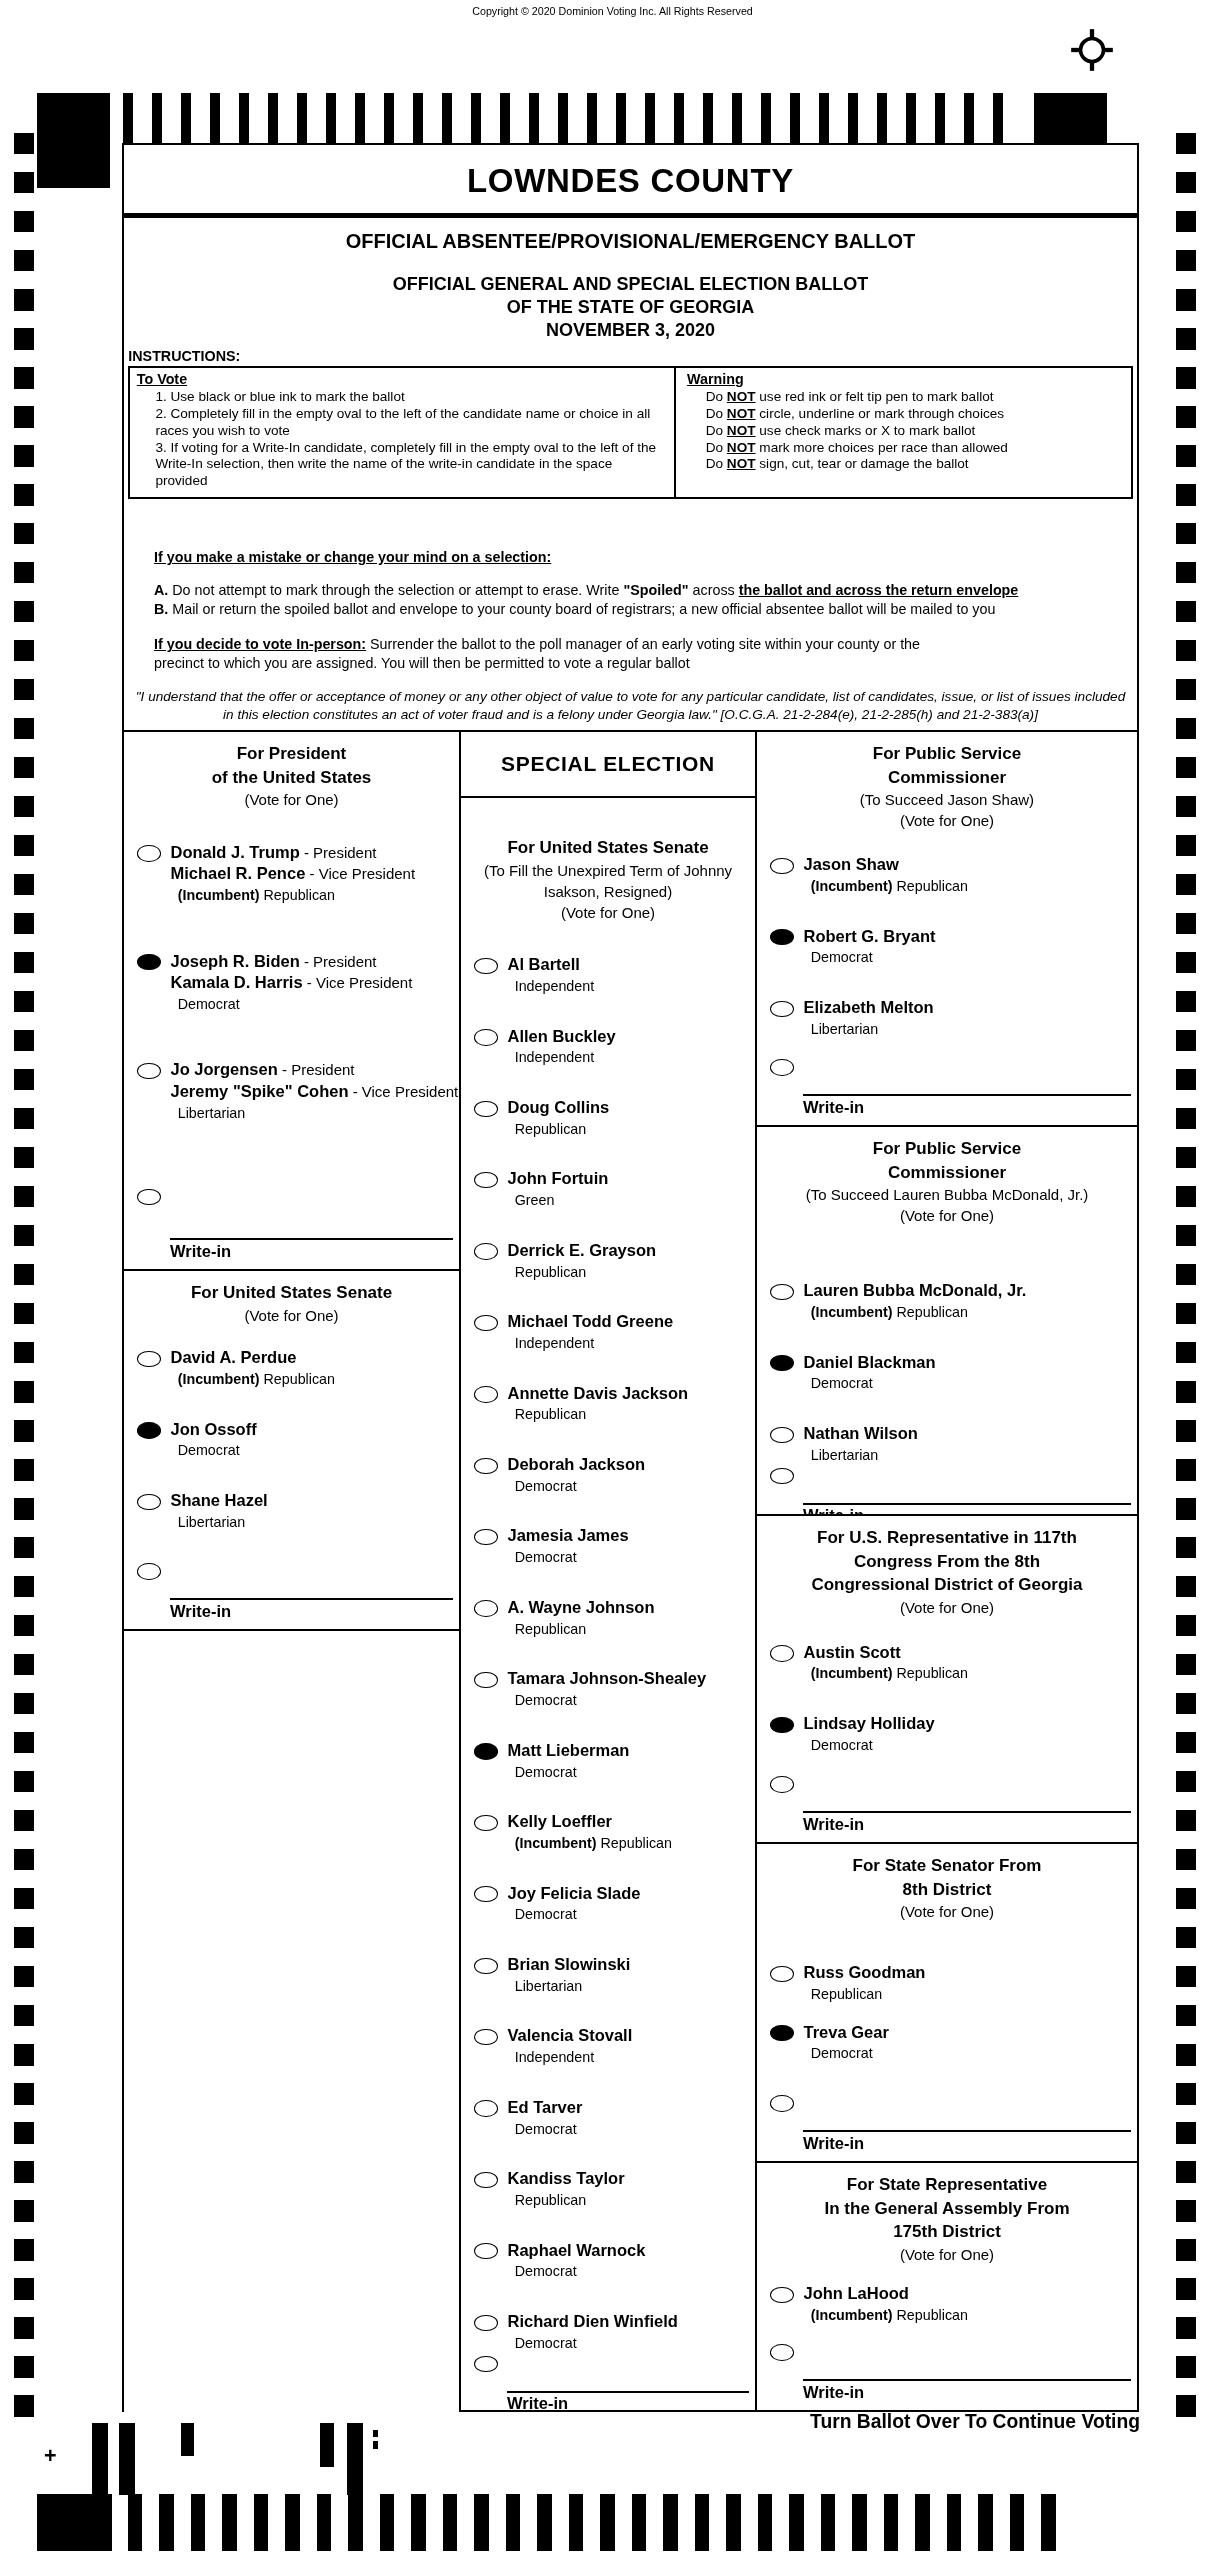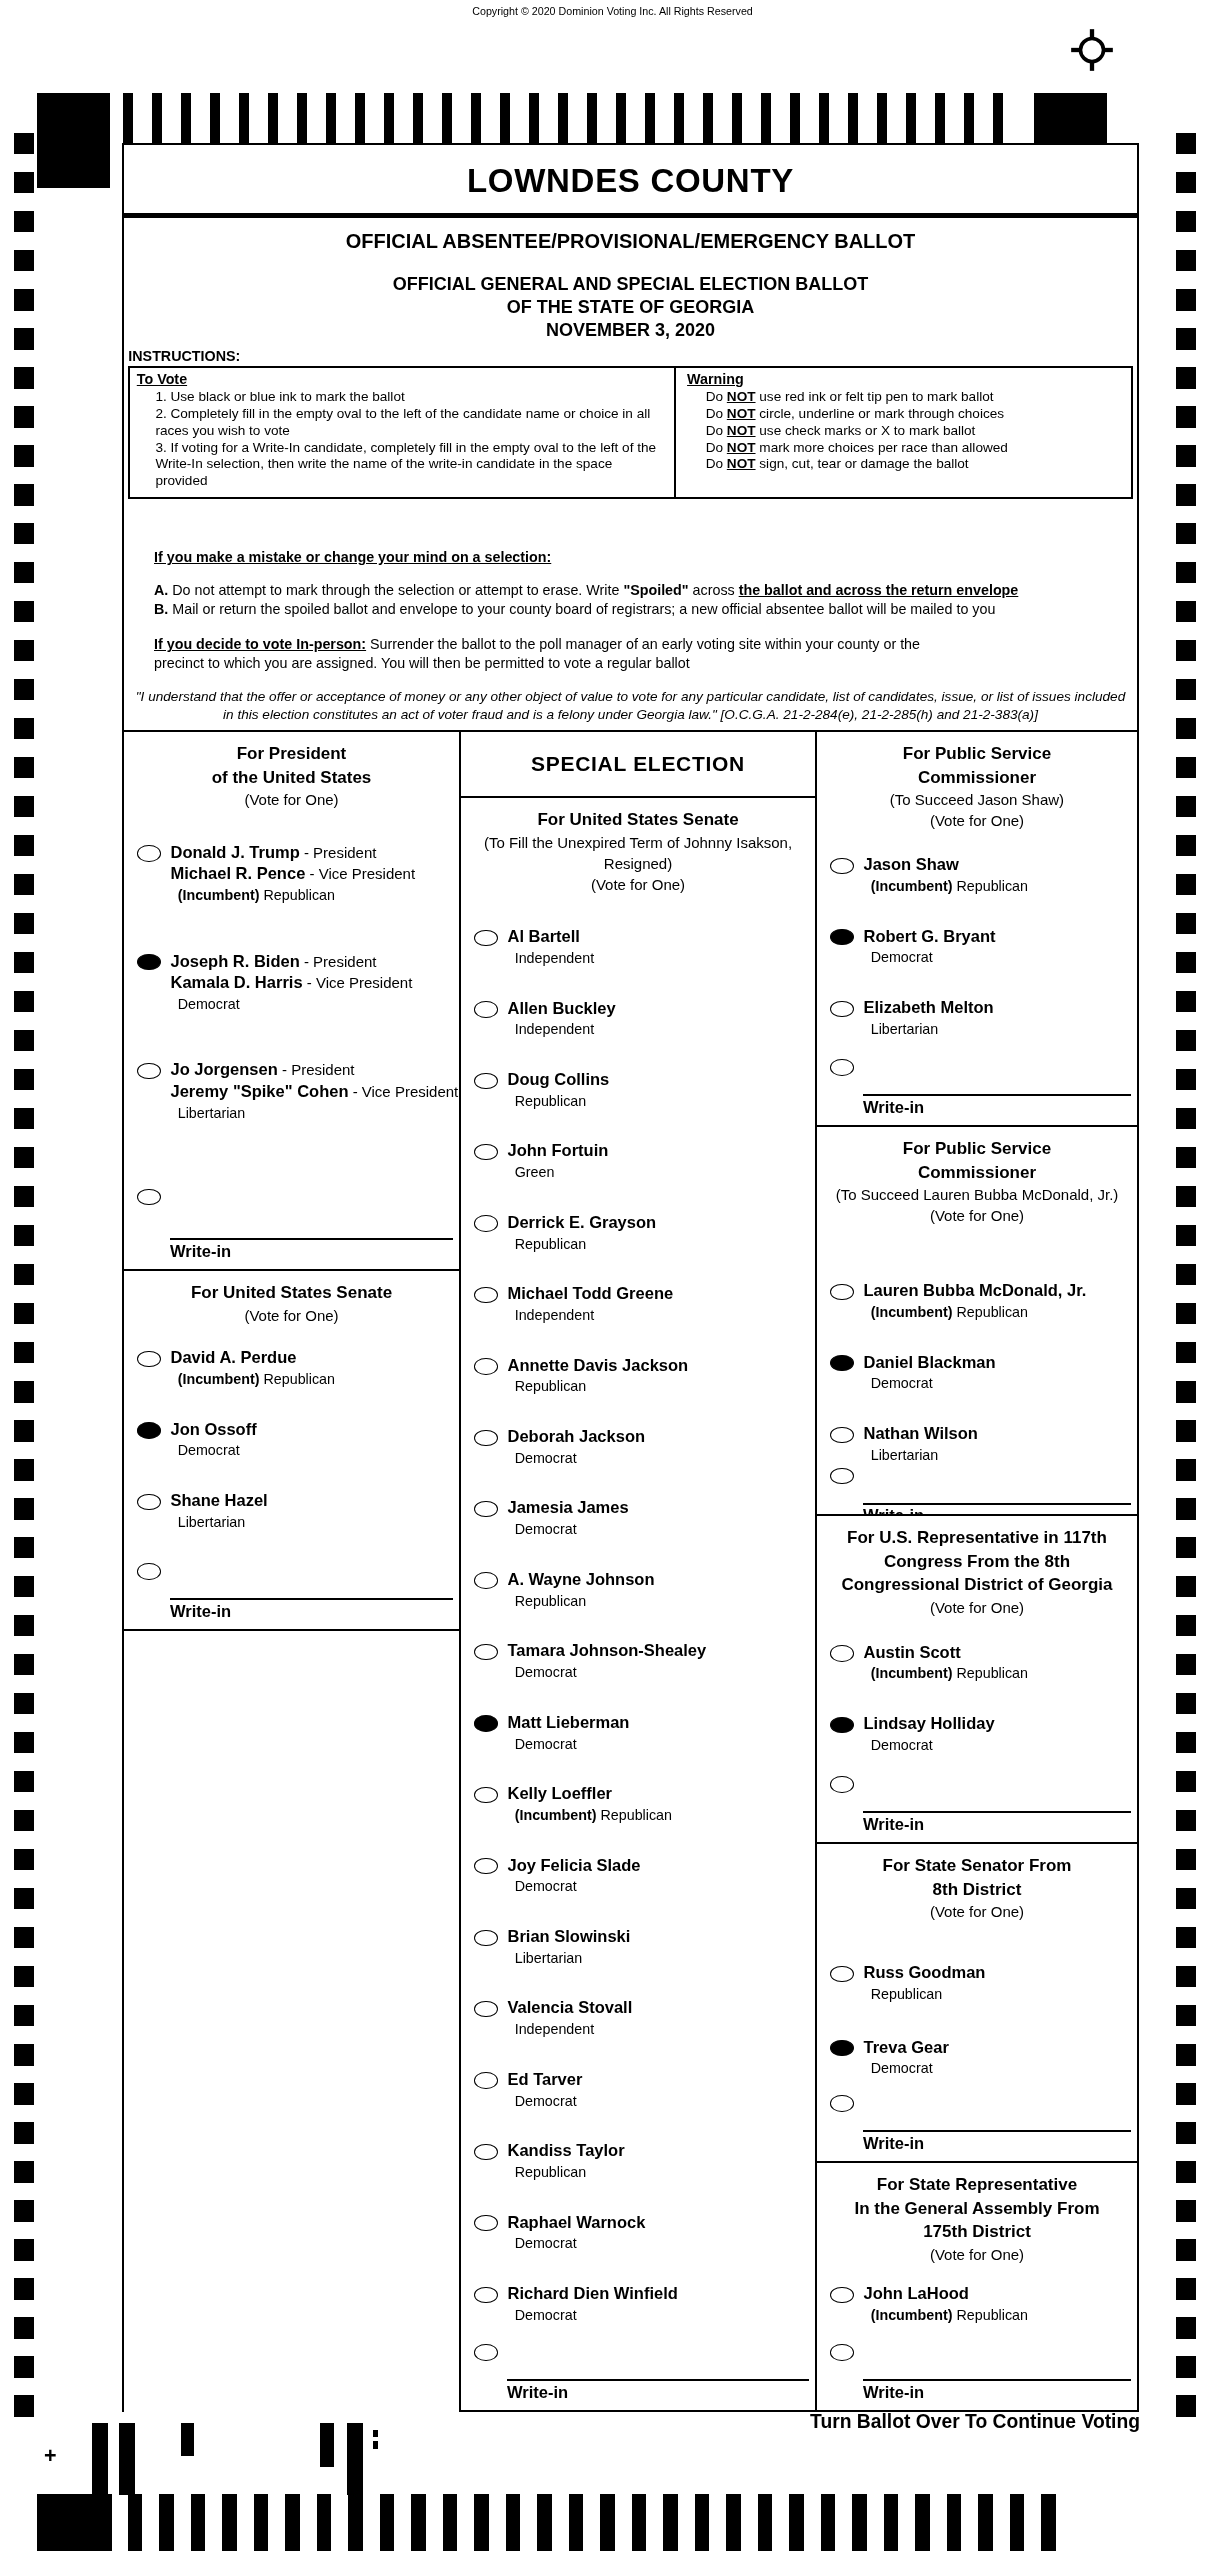--- a/index.html
+++ b/index.html
@@ -52,21 +52,21 @@
   .mistake{padding:13px 0 0 30px;font-size:14.3px;line-height:1.3;margin-top:36px;}
   .m-head{font-size:14.3px;font-weight:bold;text-decoration:underline;}
   .m-items{margin-top:14.3px;}
   .m-inperson{margin-top:17px;max-width:809px;}
   .felony{margin-top:15.8px;padding:0 7.2px 7.2px 7.2px;text-align:center;font-style:italic;font-size:13.6px;line-height:1.28;}
 
   
   .races{display:flex;border-top:2.1px solid #000;height:1680px;}
   .rcol{display:flex;flex-direction:column;box-sizing:border-box;}
   .rcol1{width:337px;border-right:2.1px solid #000;}
-  .rcol2{width:356px;border-right:2.1px solid #000;}
+  .rcol2{width:296px;border-right:2.1px solid #000;gap:28px;}
   .rcol3{flex:1;}
   .special-hdr{height:64px;border-bottom:2.1px solid #000;display:flex;align-items:center;justify-content:center;font-size:21px;font-weight:bold;letter-spacing:0.7px;}
   .race{border-bottom:2.1px solid #000;display:flex;flex-direction:column;box-sizing:border-box;overflow:hidden;}
   .r1{height:539px;}
   .r2{height:360px;}
   .r3{flex:1;}
   .r4{height:395px;}
   .r5{height:389px;}
   .r6{height:328px;}
   .r7{height:319px;}
@@ -76,21 +76,21 @@
   .race-sub{font-size:15px;font-weight:normal;line-height:1.4;}
   .cand{display:flex;gap:10px;margin:30px 0 0 13px;}
   .cand.first{margin-top:30px;}
   .r1 .cand{margin-top:46px;}
   .r1 .cand.first{margin-top:31.5px;}
   .r2 .cand.first{margin-top:21.5px;}
   .r3 .cand.first{margin-top:31.5px;}
   .r4 .cand.first{margin-top:23px;}
   .r5 .cand.first{margin-top:54px;}
   .r6 .cand.first{margin-top:24px;}
-  .r7 .cand{margin-top:33px;}
+  .r7 .cand{margin-top:18px;}
   .r7 .cand.first{margin-top:40px;}
   .r8 .cand.first{margin-top:18.6px;}
   .oval{width:21.5px;height:14.3px;border:1.4px solid #000;border-radius:50%;flex:none;margin-top:3.6px;background:#fff;}
   .oval.filled{background:#000;}
   .ct .l1{font-size:16.5px;font-weight:bold;line-height:1.3;}
   .ct .sfx{font-weight:normal;font-size:15px;}
   .ct .party{font-size:14.3px;margin:1.4px 0 0 7.2px;line-height:1.3;font-weight:normal;}
   .party .pb{font-weight:bold;}
   .writein{margin-top:auto;padding:0 5.7px 8.6px 13px;display:flex;flex-direction:column;}
   .writein>.oval{margin-bottom:18.6px;}

